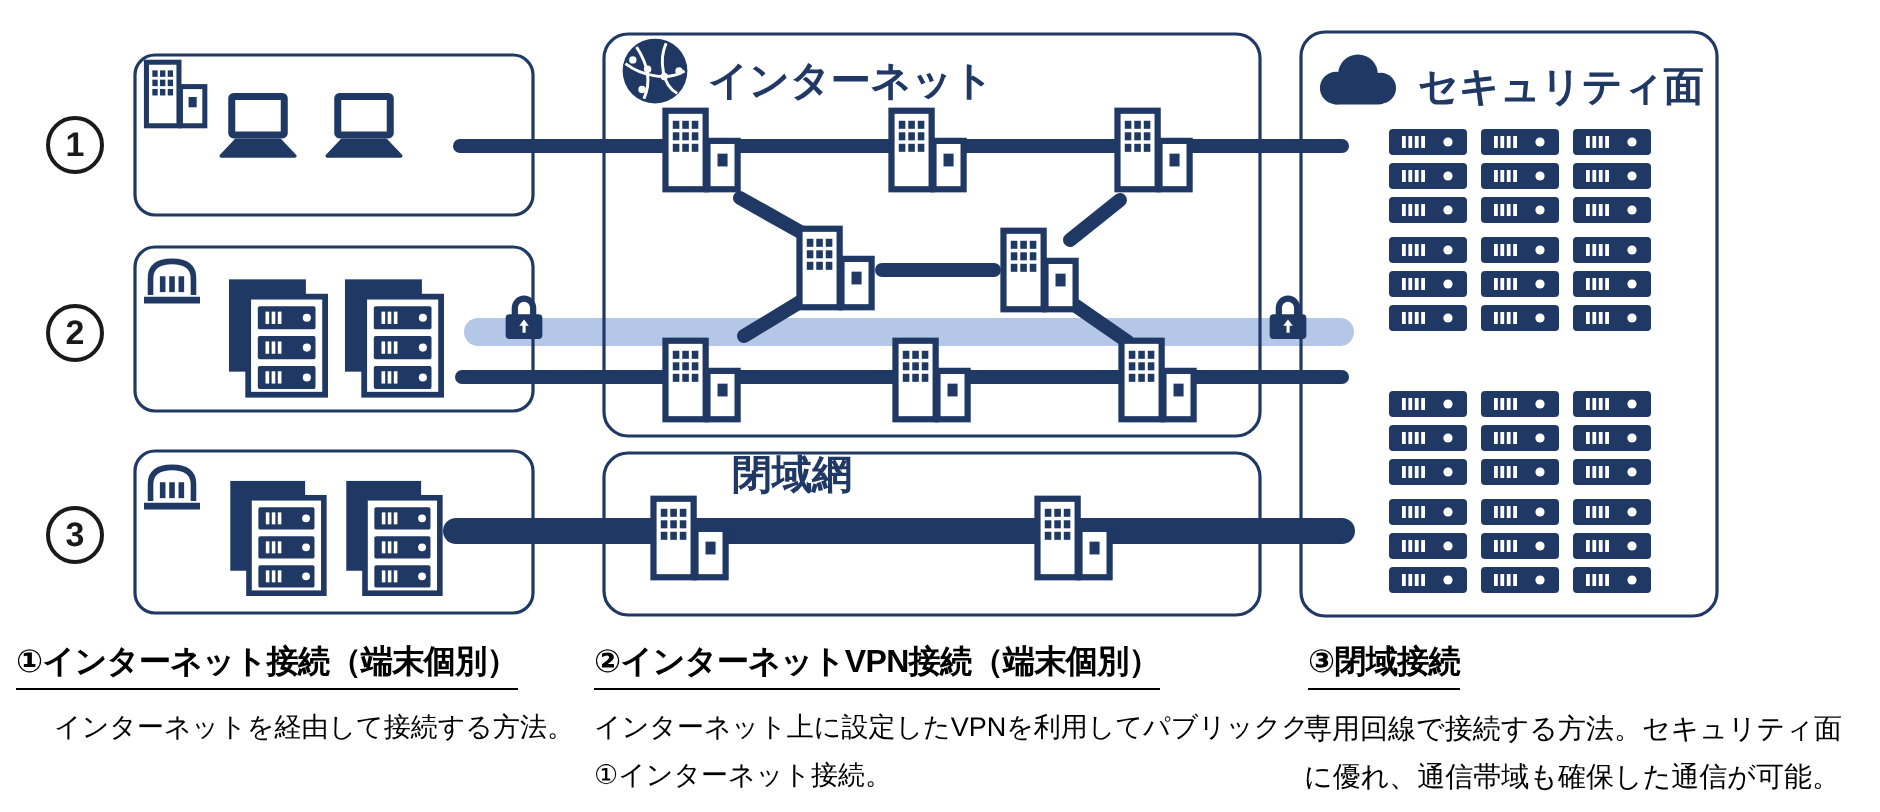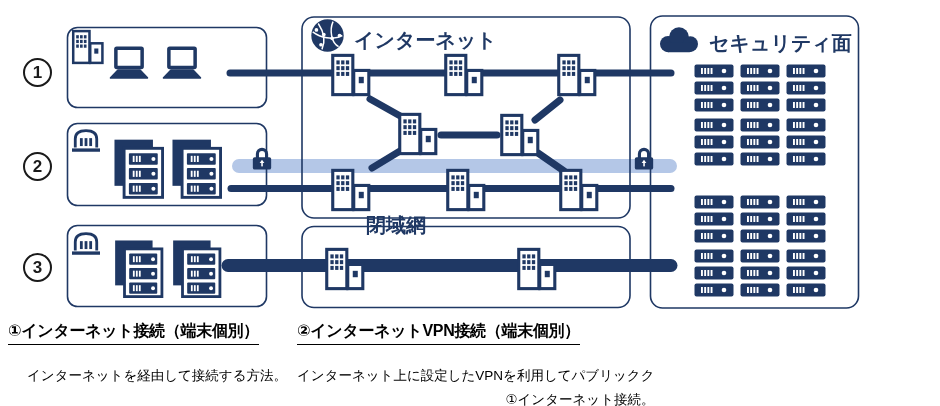--- a/index.html
+++ b/index.html
@@ -6,36 +6,36 @@
   .canvas{position:relative;width:940px;height:406px;background:#fff;overflow:hidden;
           font-family:"Liberation Sans","DejaVu Sans",sans-serif;}
   .label{position:absolute;color:#1f3864;font-weight:bold;font-size:20px;white-space:nowrap;z-index:3;}
   .marker{position:absolute;width:29px;height:29px;border:2px solid #1a1a1a;border-radius:50%;
           display:flex;align-items:center;justify-content:center;font-size:17px;font-weight:600;
           color:#1a1a1a;z-index:3;background:#fff;box-sizing:border-box;}
   .caption{position:absolute;z-index:3;color:#000;}
   .cap-title{display:inline-block;font-size:16px;font-weight:bold;border-bottom:1.6px solid #000;
              padding-bottom:2px;white-space:nowrap;letter-spacing:-0.3px;}
   .cap-line{font-size:13.5px;line-height:22px;white-space:nowrap;margin-top:2px;}
-  .cap-body{margin-top:20px;text-align:right;}
+  .cap-body{margin-top:8px;}
   .indent{padding-left:19px;}
   svg{position:absolute;left:0;top:0;z-index:2;}
 </style>
 </head>
 <body>
 
 <div class="canvas">
 
   <div class="marker" style="left:23px;top:58px;">1</div>
   <div class="marker" style="left:23px;top:152px;">2</div>
   <div class="marker" style="left:23px;top:253px;">3</div>
 
   <div class="label" style="left:354px;top:27px;">インターネット</div>
   <div class="label" style="left:709px;top:30px;">セキュリティ面</div>
-  <div class="label" style="left:366px;top:212px;">閉域網</div>
+  <div class="label" style="left:366px;top:224px;">閉域網</div>
 
   <svg width="940" height="406" viewBox="0 0 940 406">
     <defs>
       <symbol id="sym-building" viewBox="0 0 46 48">
         <rect x="3" y="2.5" width="22" height="43" fill="#fff" stroke="#1f3864" stroke-width="3.4"></rect>
         <g fill="#1f3864">
           <rect x="7" y="8" width="3.6" height="4.4"></rect>
             <rect x="12.2" y="8" width="3.6" height="4.4"></rect>
             <rect x="17.4" y="8" width="3.6" height="4.4"></rect>
           <rect x="7" y="14.3" width="3.6" height="4.4"></rect>
@@ -231,14 +231,21 @@
   </div>
 
   <div class="caption" style="left:297px;top:321px;">
     <div class="cap-title">②インターネットVPN接続（端末個別）</div>
     <div class="cap-body">
       <div class="cap-line">インターネット上に設定したVPNを利用してパブリックク</div>
       <div class="cap-line">①インターネット接続。</div>
     </div>
   </div>
 
+  <div class="caption" style="left:654px;top:321px;">
+    <div class="cap-title">③閉域接続</div>
+    <div class="cap-body" style="margin-left:-2px;">
+      <div class="cap-line" style="font-size:14px;">専用回線で接続する方法。セキュリティ面</div>
+      <div class="cap-line" style="font-size:14px;">に優れ、通信帯域も確保した通信が可能。</div>
+    </div>
+  </div>
 
 </div>
 
 </body></html>

